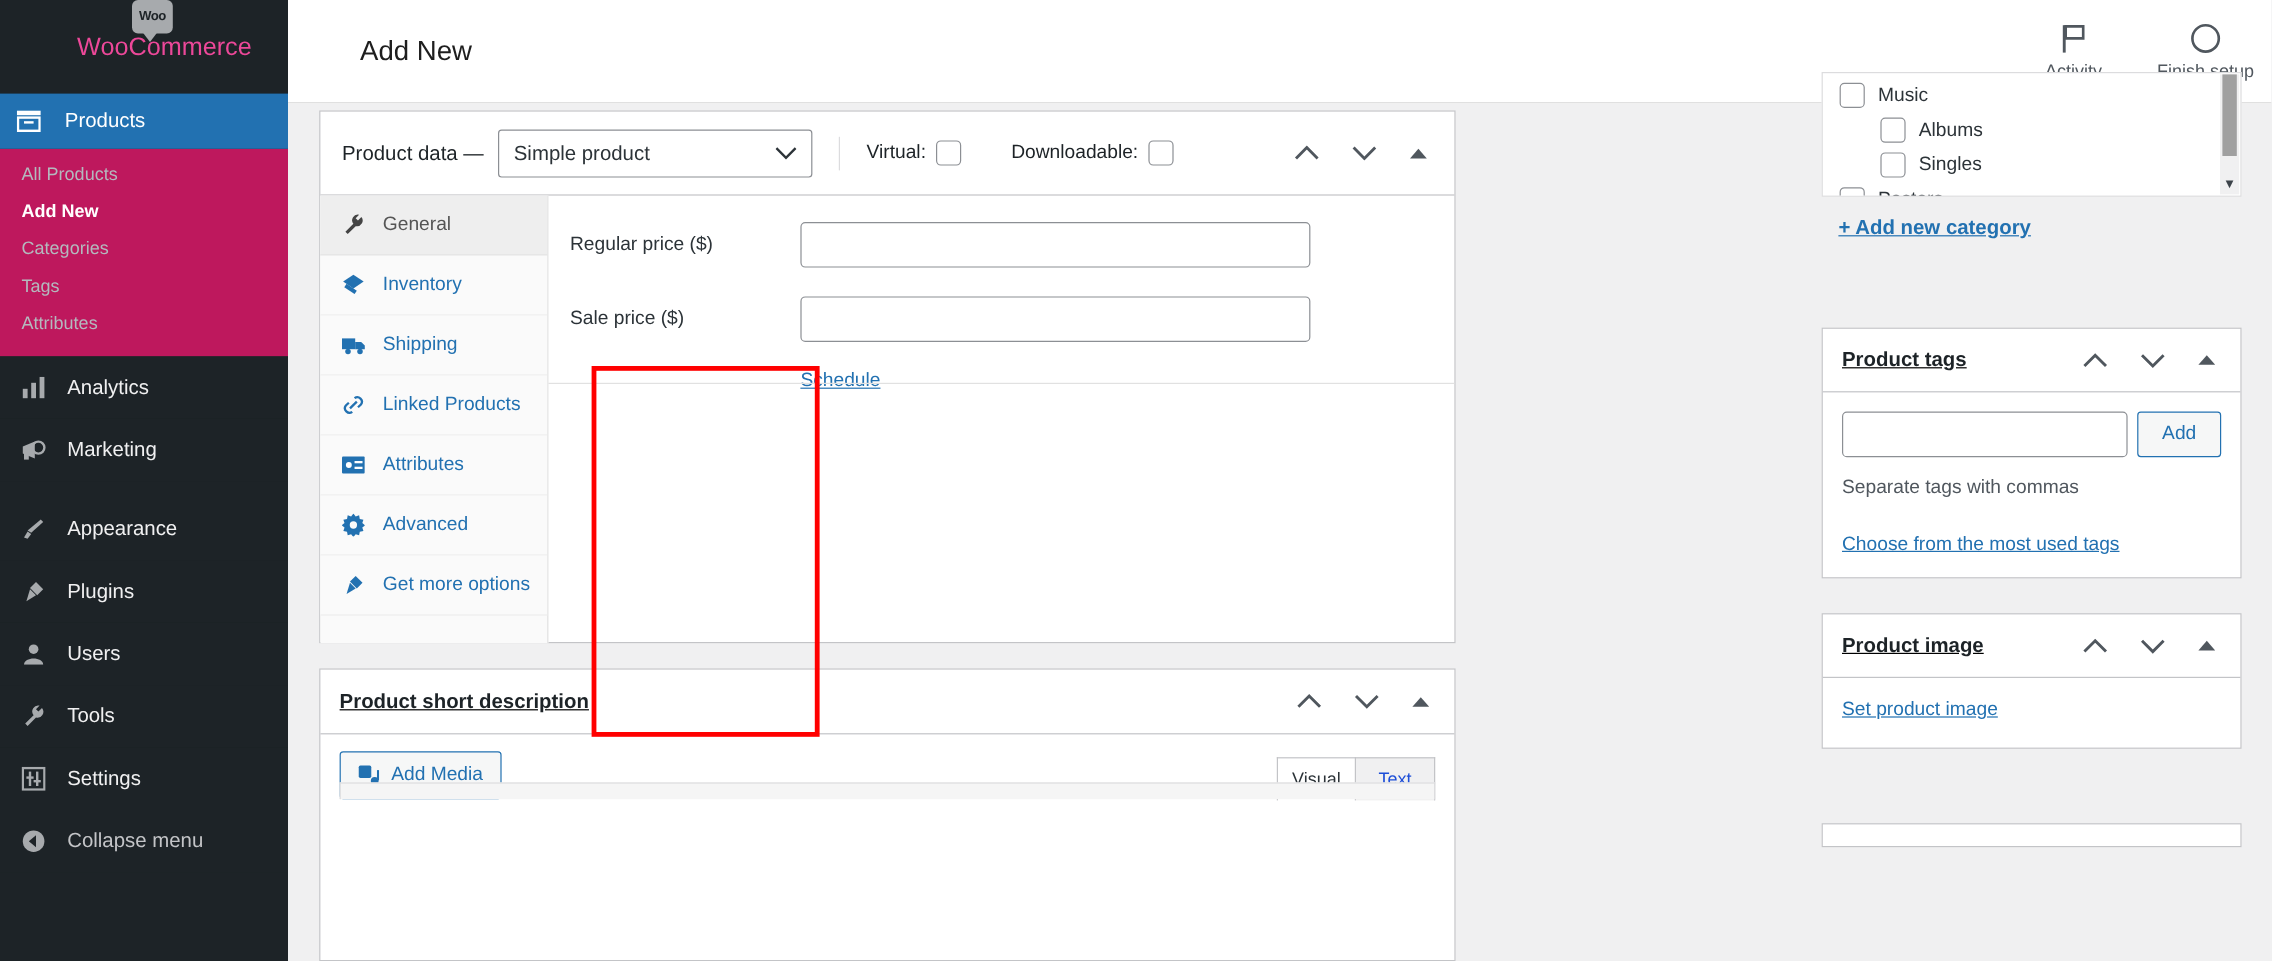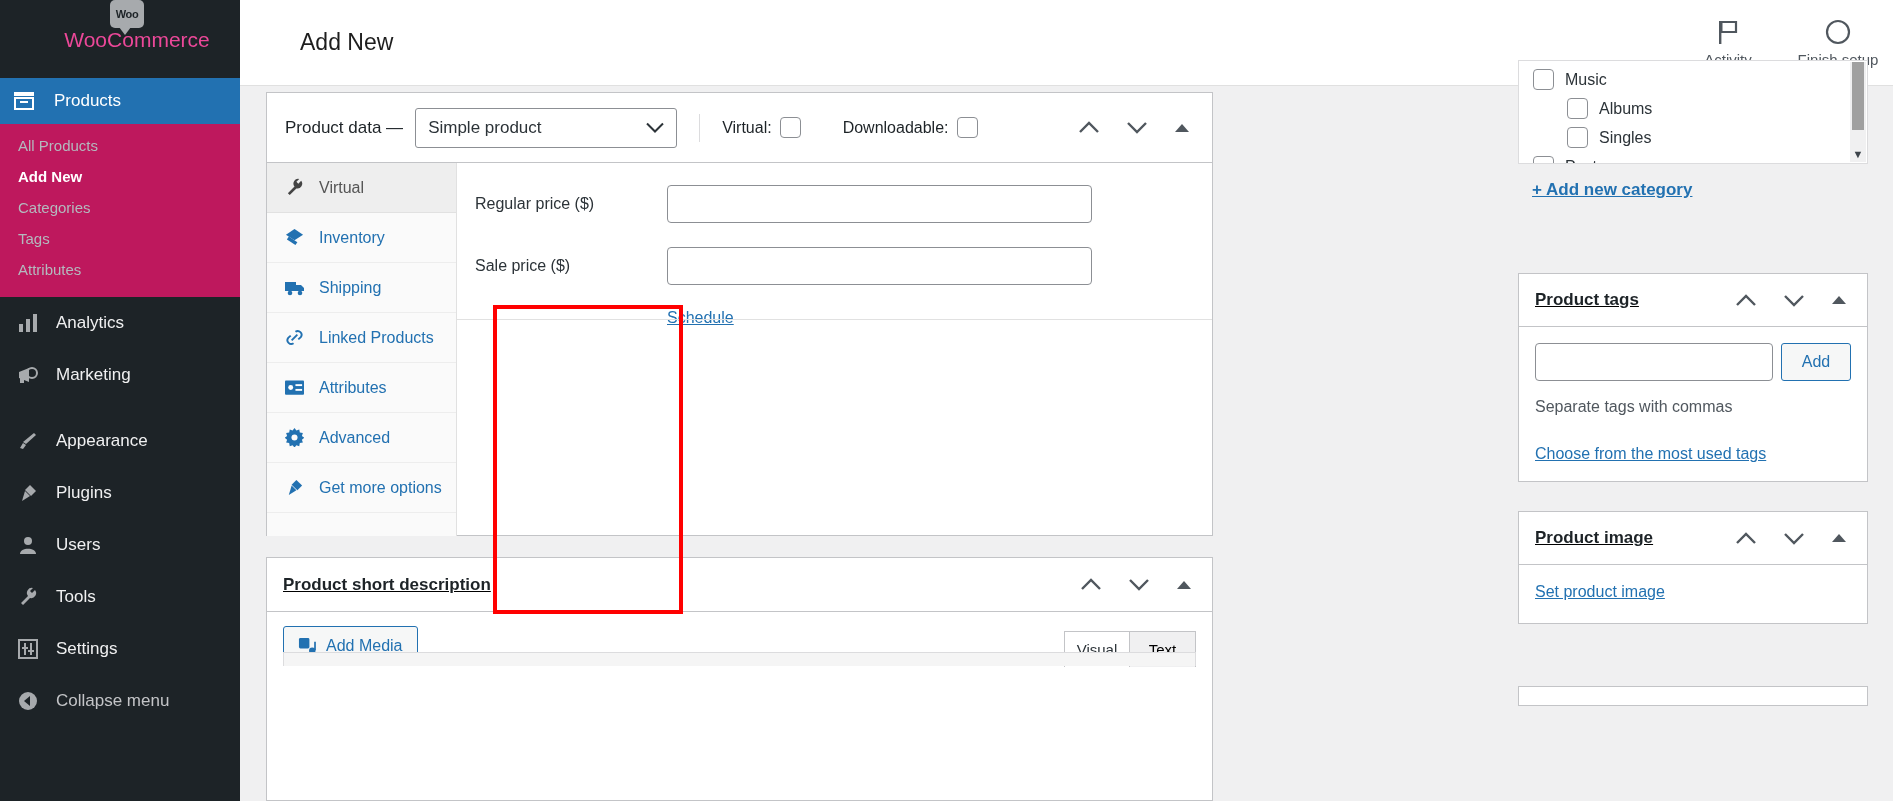--- a/index.html
+++ b/index.html
@@ -215,21 +215,21 @@
     border: 1px solid #2271b1; border-radius: 3px;
     background: #f6f7f7; color: #2271b1; font-size: 16px;
   }
   .editor-tabs {
     position: absolute; right: 16px; bottom: -1px;
     display: flex; align-items: flex-end;
   }
   .ed-tab {
     height: 36px; min-width: 66px;
     display: flex; align-items: center; justify-content: center;
-    font-size: 15px; color: #000000;
+    font-size: 15px; color: #1d4ed8;
     border: 1px solid #c3c4c7; border-bottom: none;
     background: #f0f0f1;
   }
   .ed-tab.active { background: #fff; color: #2c3338; }
   .ed-tab + .ed-tab { border-left: none; }
   #sd-toolbar {
     position: absolute; left: 16px; right: 16px; bottom: 0;
     height: 14px; background: #f5f5f5;
     border: 1px solid #dcdcde; border-bottom: none;
   }
@@ -488,21 +488,21 @@
 
       <div id="pd-body">
 
         <div id="pd-tabs">
           <div class="pd-tab active">
             <span class="ti">
               <svg width="19" height="19" viewBox="0 0 20 20">
                   <path d="M15 1 a5 5 0 0 0 -5 8 L3 16 l2 2 7-7 a5 5 0 0 0 5-8 l-3 3 -2-2 z" fill="#444"></path>
                 </svg>
             </span>
-            <span>Virtual</span>
+            <span>General</span>
           </div>
 
           <div class="pd-tab">
             <span class="ti">
               <svg width="19" height="19" viewBox="0 0 20 20">
                   <path d="M10 1 L19 7 L10 13 L1 7 Z" fill="#2271b1"></path>
                   <path d="M4 9 L13 15 L11 18 L2 12 Z" fill="#2271b1"></path>
                 </svg>
             </span>
             <span>Inventory</span>

